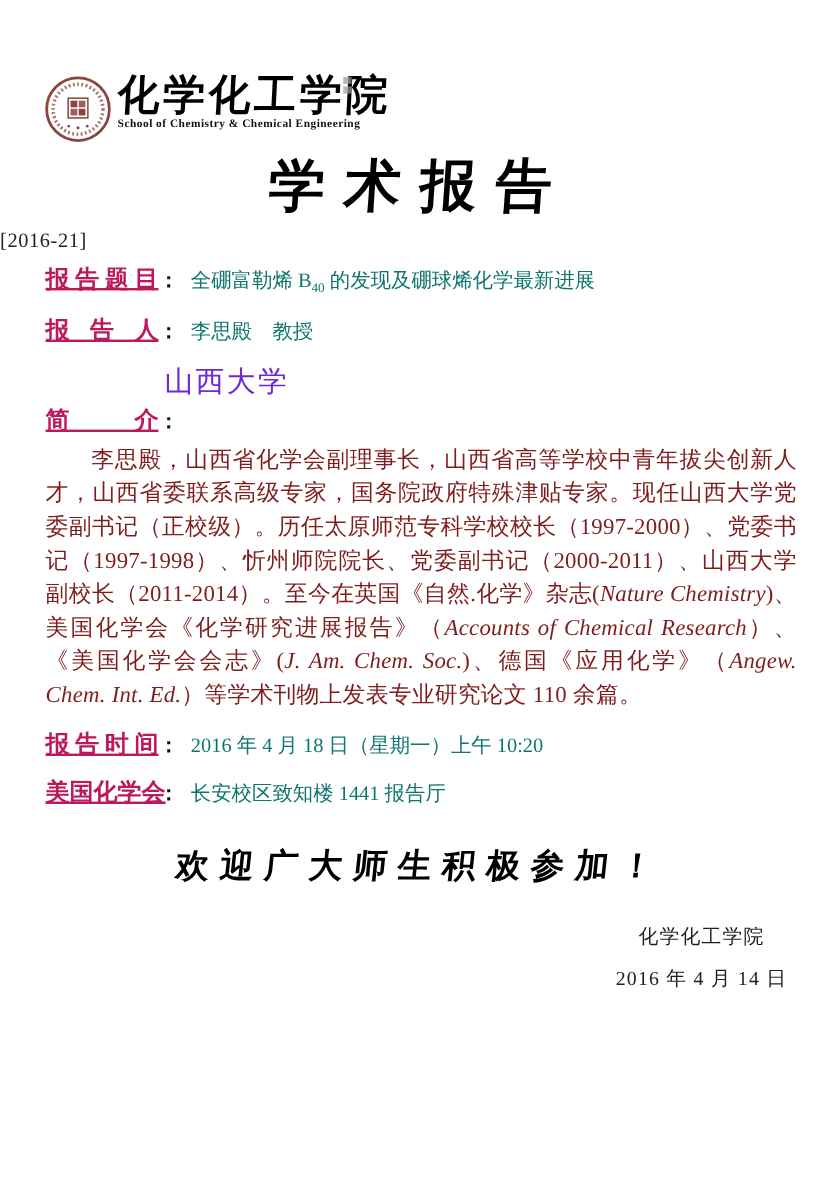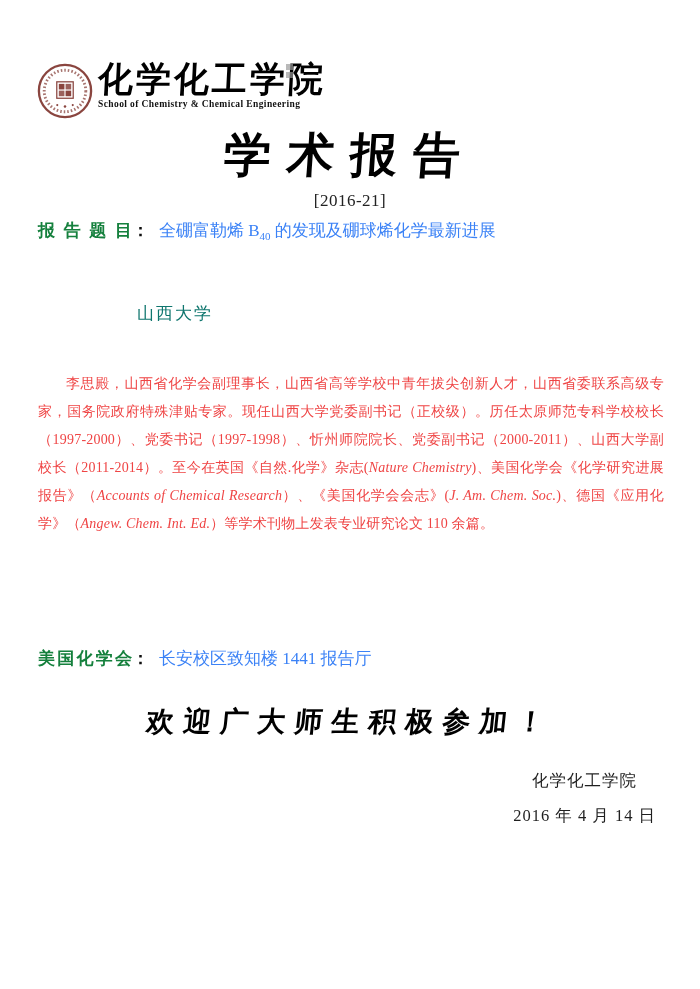--- a/index.html
+++ b/index.html
@@ -46,51 +46,52 @@
   .doc-title {
     position: absolute; left: 0; top: 124px; width: 100%;
     text-align: center;
     font-family: "DejaVu Serif", serif;
     font-size: 47px; font-weight: 900; letter-spacing: 16px;
     color: #000;
     transform: skewX(-4deg);
   }
   .issue-no {
     position: absolute; left: 0; top: 191px; width: 100%;
-    text-align: center;
+    text-align: left;
     font-size: 17px; letter-spacing: .5px; color: #222;
   }
 
   
   .frow { position: absolute; left: 38px; white-space: nowrap; }
   .flabel {
     display: inline-block; width: 94px;
     font-family: "Liberation Sans", sans-serif;
-    font-weight: bold; font-size: 17px; color: #15803d;
+    font-weight: bold; font-size: 20px; color: #be185d;
     text-align: justify; text-align-last: justify;
     vertical-align: baseline;
+    text-decoration: underline;
   }
   .fcolon {
     font-family: "Liberation Sans", sans-serif;
     font-weight: bold; font-size: 17px; color: #0d0d0d;
     margin-right: 10px;
   }
-  .fvalue { font-size: 17px; color: #3b82f6; margin-top: 24px; }
+  .fvalue { font-size: 17px; color: #0f766e; margin-top: 24px; }
   .fvalue sub { font-size: 11px; }
   .row-topic   { top: 219px; }
   .row-speaker { top: 262px; }
   .affiliation {
     position: absolute; left: 137px; top: 302px;
-    font-size: 17px; color: #0f766e; letter-spacing: 2px;
+    font-size: 24px; color: #6d28d9; letter-spacing: 2px;
   }
   .row-intro-label { top: 337px; }
 
   .intro-para {
     position: absolute; left: 38px; top: 370px; width: 626px;
-    font-size: 14px; line-height: 28px; color: #ef4444;
+    font-size: 19px; line-height: 28px; color: #7f1d1d;
     text-align: justify; text-indent: 2em;
     letter-spacing: 0.2px;
   }
   .intro-para .it { font-style: italic; }
 
   .row-time { top: 607px; }
   .row-loc  { top: 647px; }
 
   
   .welcome {
@@ -138,25 +139,34 @@
     <div class="logo-en">School of Chemistry &amp; Chemical Engineering</div>
   </div>
 
   <div class="doc-title">学术报告</div>
   <div class="issue-no">[2016-21]</div>
 
   <div class="frow row-topic">
     <span class="flabel">报告题目</span><span class="fcolon">：</span><span class="fvalue"><span>全硼富勒烯 B</span><sub>40</sub><span> 的发现及硼球烯化学最新进展</span></span>
   </div>
 
+  <div class="frow row-speaker">
+    <span class="flabel">报告人</span><span class="fcolon">：</span><span class="fvalue">李思殿　教授</span>
+  </div>
   <div class="affiliation">山西大学</div>
 
+  <div class="frow row-intro-label">
+    <span class="flabel">简介</span><span class="fcolon">：</span>
+  </div>
 
   <div class="intro-para"><span>李思殿，山西省化学会副理事长，山西省高等学校中青年拔尖创新人才，山西省委联系高级专家，国务院政府特殊津贴专家。现任山西大学党委副书记（正校级）。历任太原师范专科学校校长（1997-2000）、党委书记（1997-1998）、忻州师院院长、党委副书记（2000-2011）、山西大学副校长（2011-2014）。至今在英国《自然.化学》杂志(</span><span class="it">Nature Chemistry</span><span>)、美国化学会《化学研究进展报告》（</span><span class="it">Accounts of Chemical Research</span><span>）、《美国化学会会志》(</span><span class="it">J. Am. Chem. Soc.</span><span>)、德国《应用化学》（</span><span class="it">Angew. Chem. Int. Ed.</span><span>）等学术刊物上发表专业研究论文 110 余篇。</span></div>
 
+  <div class="frow row-time">
+    <span class="flabel">报告时间</span><span class="fcolon">：</span><span class="fvalue">2016 年 4 月 18 日（星期一）上午 10:20</span>
+  </div>
 
   <div class="frow row-loc">
     <span class="flabel">美国化学会</span><span class="fcolon">：</span><span class="fvalue">长安校区致知楼 1441 报告厅</span>
   </div>
 
   <div class="welcome">欢迎广大师生积极参加！</div>
 
   <div class="footer">
     <div>化学化工学院</div>
     <div>2016 年 4 月 14 日</div>

